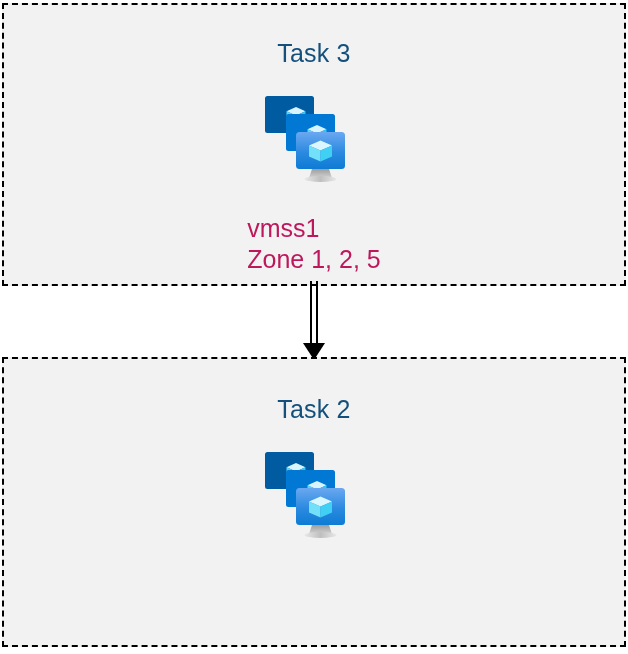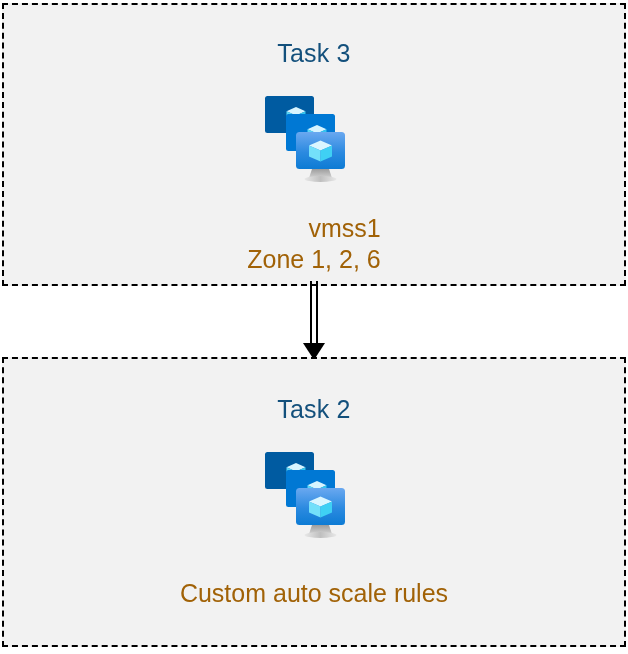--- a/index.html
+++ b/index.html
@@ -52,22 +52,22 @@
     line-height: 30px;
     font-weight: 400;
     letter-spacing: 0.2px;
     white-space: nowrap;
   }
   #box-task3 .task-title { margin-top: 33px; }
   #box-task4 .task-title { margin-top: 35px; }
 
   
   .caption-block {
-    text-align: right;
-    color: #a16207;
+    text-align: left;
+    color: #be185d;
     font-size: 25px;
     line-height: 31px;
     font-weight: 400;
     white-space: nowrap;
   }
   #box-task3 .caption-block { margin-top: 27px; }
   #box-task4 .caption-block { margin-top: 36px; }
 
   
   .vmss-icon {
@@ -139,21 +139,21 @@
         <g>
           <path d="M57.5 48.5 L69 53.5 L57.5 58.5 L46 53.5 Z" fill="#daf6ff"></path>
           <path d="M46 53.5 L57.5 58.5 L57.5 69.5 L46 64.5 Z" fill="#73e0fa"></path>
           <path d="M69 53.5 L69 64.5 L57.5 69.5 L57.5 58.5 Z" fill="#3fd0f4"></path>
         </g>
       </svg>
     </div>
 
     <div class="caption-block">
       <div>vmss1</div>
-      <div>Zone 1, 2, 6</div>
+      <div>Zone 1, 2, 5</div>
     </div>
   </div>
 
   <div id="connector">
     <svg viewBox="0 0 34 80" width="34" height="80" xmlns="http://www.w3.org/2000/svg">
       <line x1="14" y1="0" x2="14" y2="66" stroke="#000000" stroke-width="2"></line>
       <line x1="20" y1="0" x2="20" y2="66" stroke="#000000" stroke-width="2"></line>
       <path d="M6 62 L28 62 L17 79 Z" fill="#000000"></path>
     </svg>
   </div>
@@ -201,18 +201,15 @@
 
         <rect x="33" y="40" width="49" height="37" rx="3.5" fill="url(#frontGrad4)"></rect>
         <g>
           <path d="M57.5 48.5 L69 53.5 L57.5 58.5 L46 53.5 Z" fill="#daf6ff"></path>
           <path d="M46 53.5 L57.5 58.5 L57.5 69.5 L46 64.5 Z" fill="#73e0fa"></path>
           <path d="M69 53.5 L69 64.5 L57.5 69.5 L57.5 58.5 Z" fill="#3fd0f4"></path>
         </g>
       </svg>
     </div>
 
-    <div class="caption-block">
-      <div>Custom auto scale rules</div>
-    </div>
   </div>
 
 </div>
 
 </body></html>

